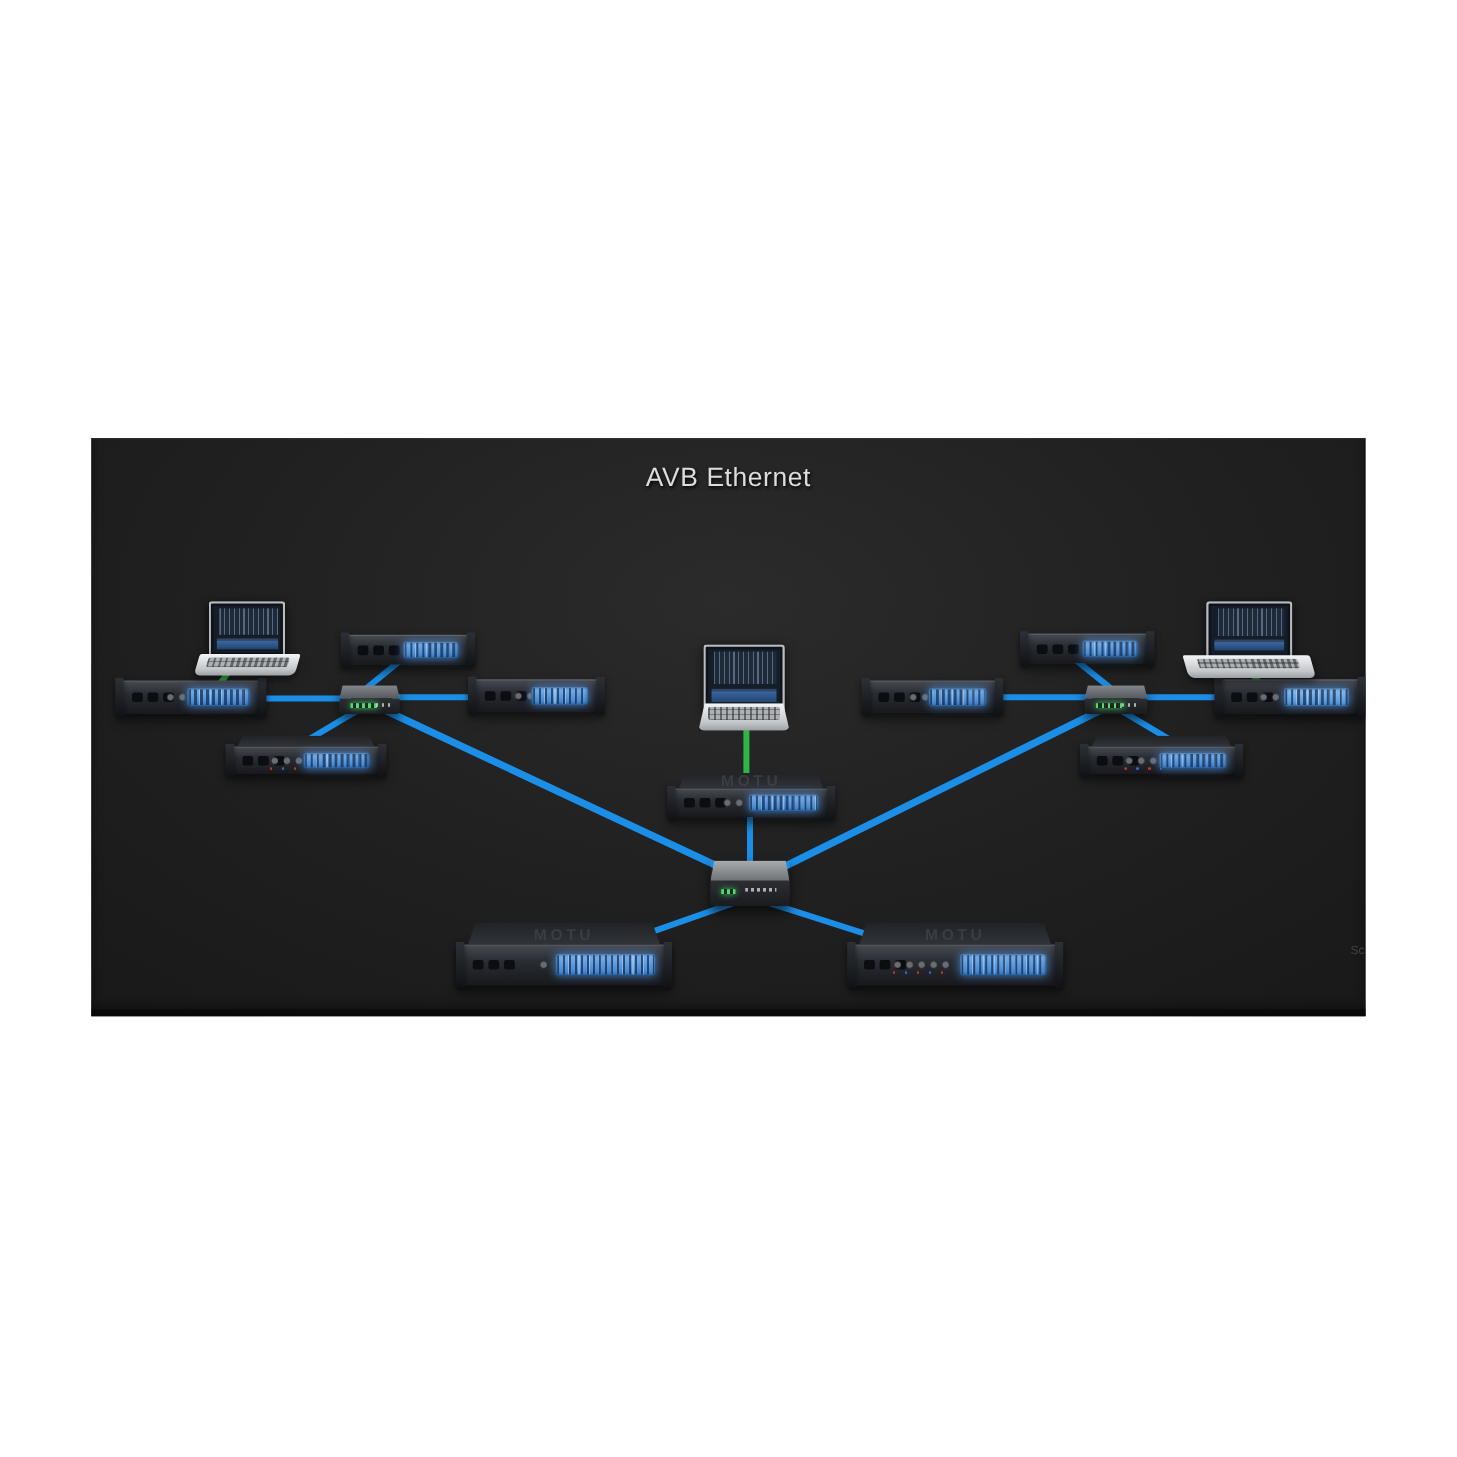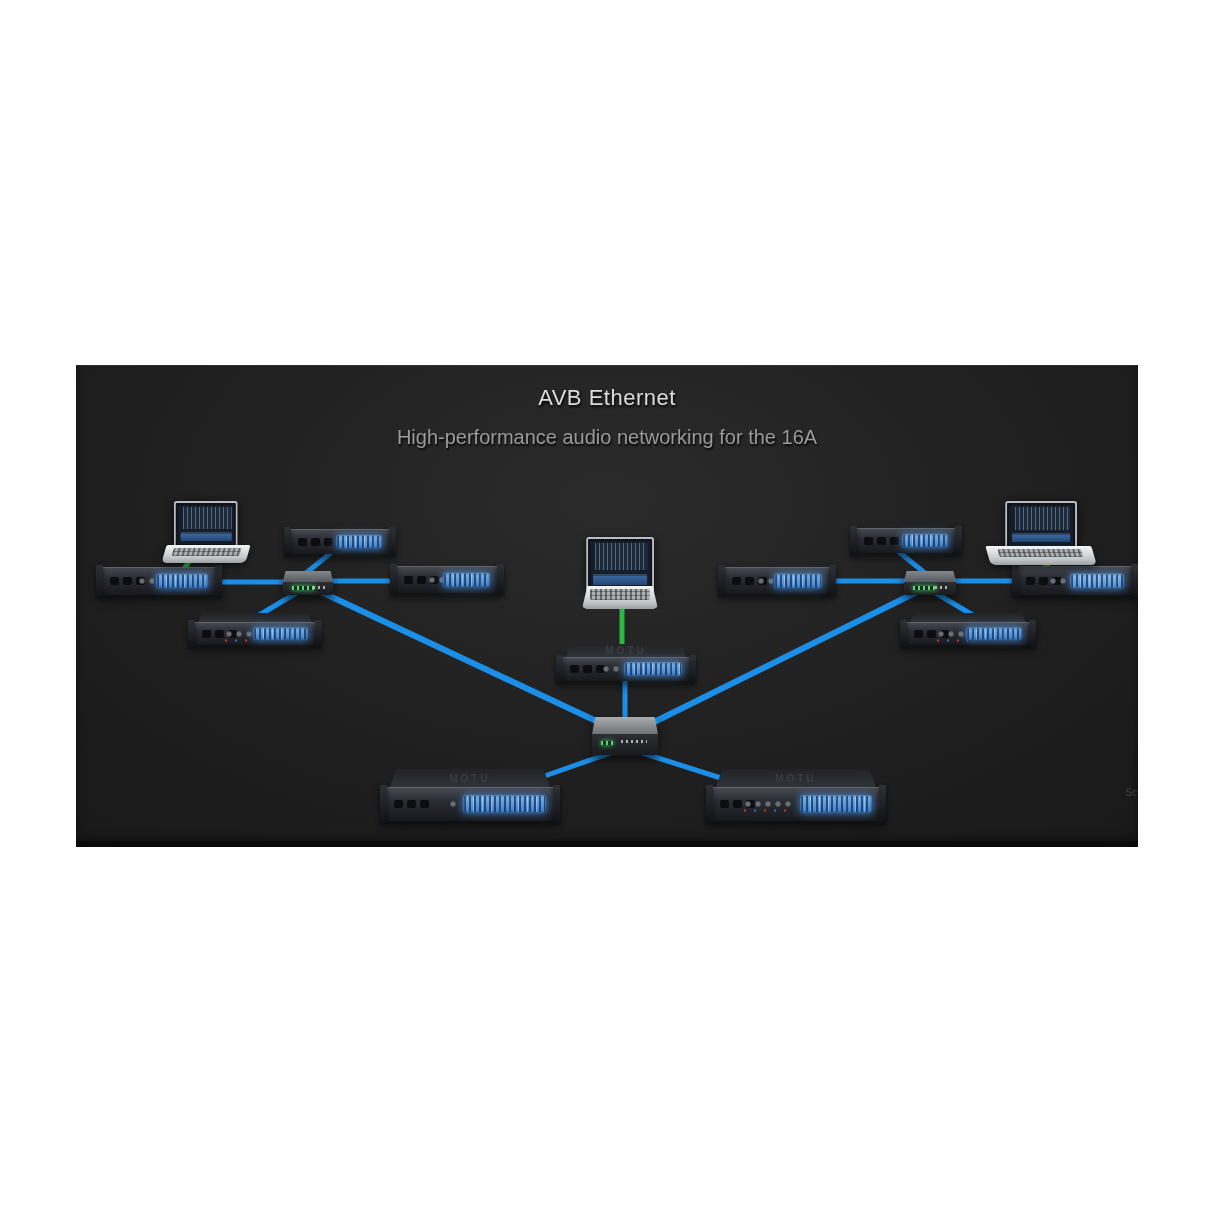--- a/index.html
+++ b/index.html
@@ -34,21 +34,21 @@
   .rack .lcd{position:absolute;right:10px;top:50%;transform:translateY(-50%);width:44%;height:58%;
     max-height:15px;border-radius:2px;background:linear-gradient(180deg,#7db6ef,#3b7ec7);
     box-shadow:0 0 8px rgba(80,150,235,.8), inset 0 0 3px #0a2a50;overflow:hidden;}
   .rack .lcd::before{content:"";position:absolute;inset:1px;
     background-image:repeating-linear-gradient(90deg,rgba(8,30,66,.65) 0 2px,rgba(0,0,0,0) 2px 5px),
       repeating-linear-gradient(90deg,rgba(255,255,255,.3) 0 1px,rgba(0,0,0,0) 1px 9px);}
   .rtop{position:absolute;left:6px;right:6px;bottom:100%;display:flex;align-items:center;justify-content:center;
     background:linear-gradient(180deg,#212326,#303338);border-radius:4px 4px 0 0;
     clip-path:polygon(4% 0,96% 0,100% 100%,0 100%);}
   .rtop.h18{height:18px}.rtop.h13{height:13px}.rtop.h9{height:9px}
-  .brand{font-weight:bold;font-size:10px;letter-spacing:3px;color:#4a4e54;opacity:.55;}
+  .brand{font-weight:bold;font-size:13px;letter-spacing:3px;color:#4a4e54;opacity:.55;}
 
   
   .sw{position:absolute;z-index:2;box-shadow:0 5px 9px rgba(0,0,0,.6);border-radius:2px;}
   .sw .top{height:46%;background:linear-gradient(180deg,#84888c,#565a5e);border-radius:3px 3px 0 0;
     clip-path:polygon(5% 0,95% 0,100% 100%,0 100%);}
   .sw .face{height:54%;background:linear-gradient(180deg,#2c2e32,#191b1e);border-radius:0 0 2px 2px;position:relative;}
   .sw .leds{position:absolute;left:18%;top:4px;width:46%;height:4px;
     background-image:repeating-linear-gradient(90deg,#49e06a 0 2px,rgba(0,0,0,0) 2px 5px);
     box-shadow:0 0 5px rgba(70,220,110,.9);}
   .sw .ports{position:absolute;right:12%;top:4px;width:28%;height:3px;
@@ -74,21 +74,20 @@
   .laptop.front .ldeck{height:32%;clip-path:polygon(7% 0,93% 0,100% 100%,0 100%);}
   .laptop.tilt-l .ldeck{transform:skewX(-16deg);}
   .laptop.tilt-r .ldeck{transform:skewX(16deg);}
 </style>
 </head>
 <body>
 
 <div class="banner">
 
   <div class="title">AVB Ethernet</div>
-  <div class="sub l1">High-performance audio networking for the 16A</div>
 
   <svg class="wires" width="1062" height="482" viewBox="0 0 1062 482">
     <g stroke="#1b8fe8" stroke-width="5" stroke-linecap="round" fill="none">
       <line x1="138" y1="217" x2="214" y2="217"></line>
       <line x1="230" y1="208" x2="262" y2="182"></line>
       <line x1="253" y1="216" x2="322" y2="216"></line>
       <line x1="222" y1="227" x2="180" y2="252"></line>
       <line stroke-width="6" x1="243" y1="226" x2="535" y2="363"></line>
       <line x1="549" y1="311" x2="549" y2="358"></line>
       <line x1="849" y1="208" x2="818" y2="183"></line>

